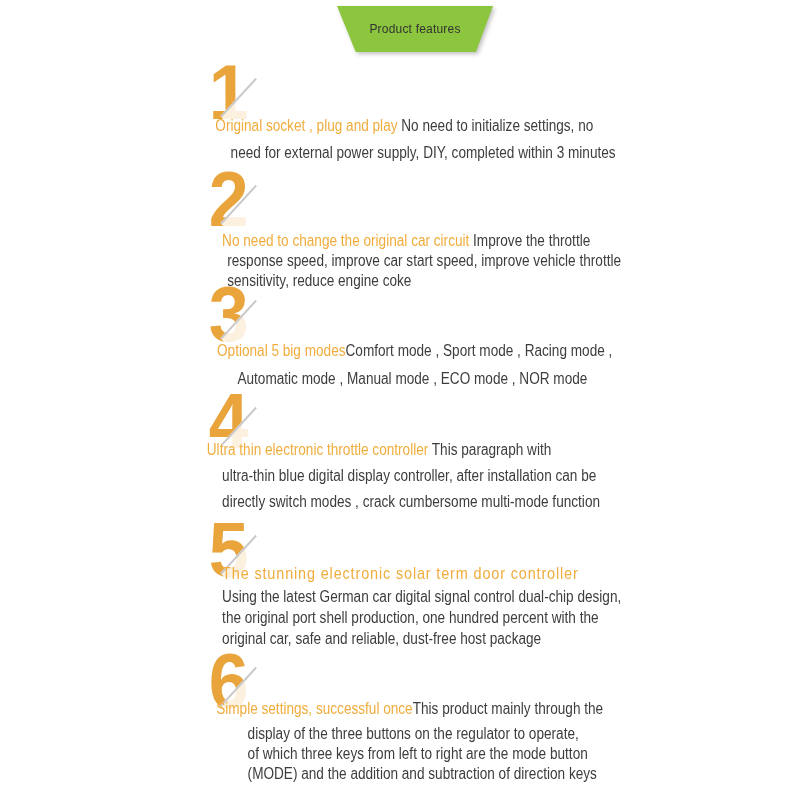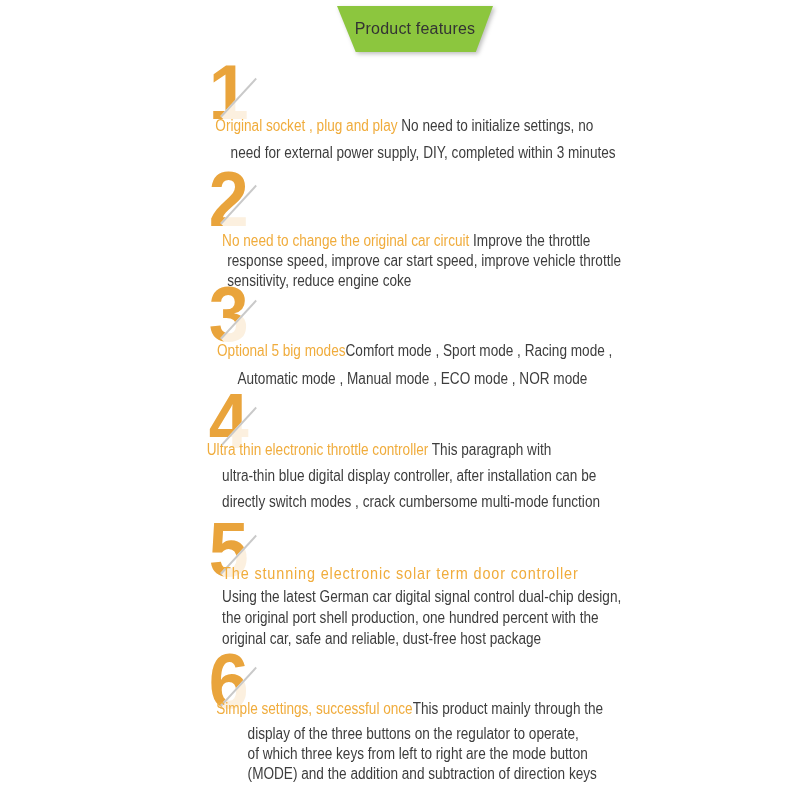--- a/index.html
+++ b/index.html
@@ -30,21 +30,21 @@
     left: 337px; top: 6px;
     width: 156px; height: 46px;
     filter: drop-shadow(2px 2px 2px rgba(0,0,0,0.25));
   }
   .banner {
     width: 100%; height: 100%;
     background: var(--banner-green);
     clip-path: polygon(0% 0%, 100% 0%, 89% 100%, 12% 100%);
     display: flex; align-items: center; justify-content: center;
     color: var(--banner-text);
-    font-size: 16px;
+    font-size: 12px;
     letter-spacing: 0.2px;
   }
 
   
   .bignum {
     position: absolute;
     left: 202px; width: 58px;
     text-align: center;
     font-weight: 700;
     font-size: 78px;

